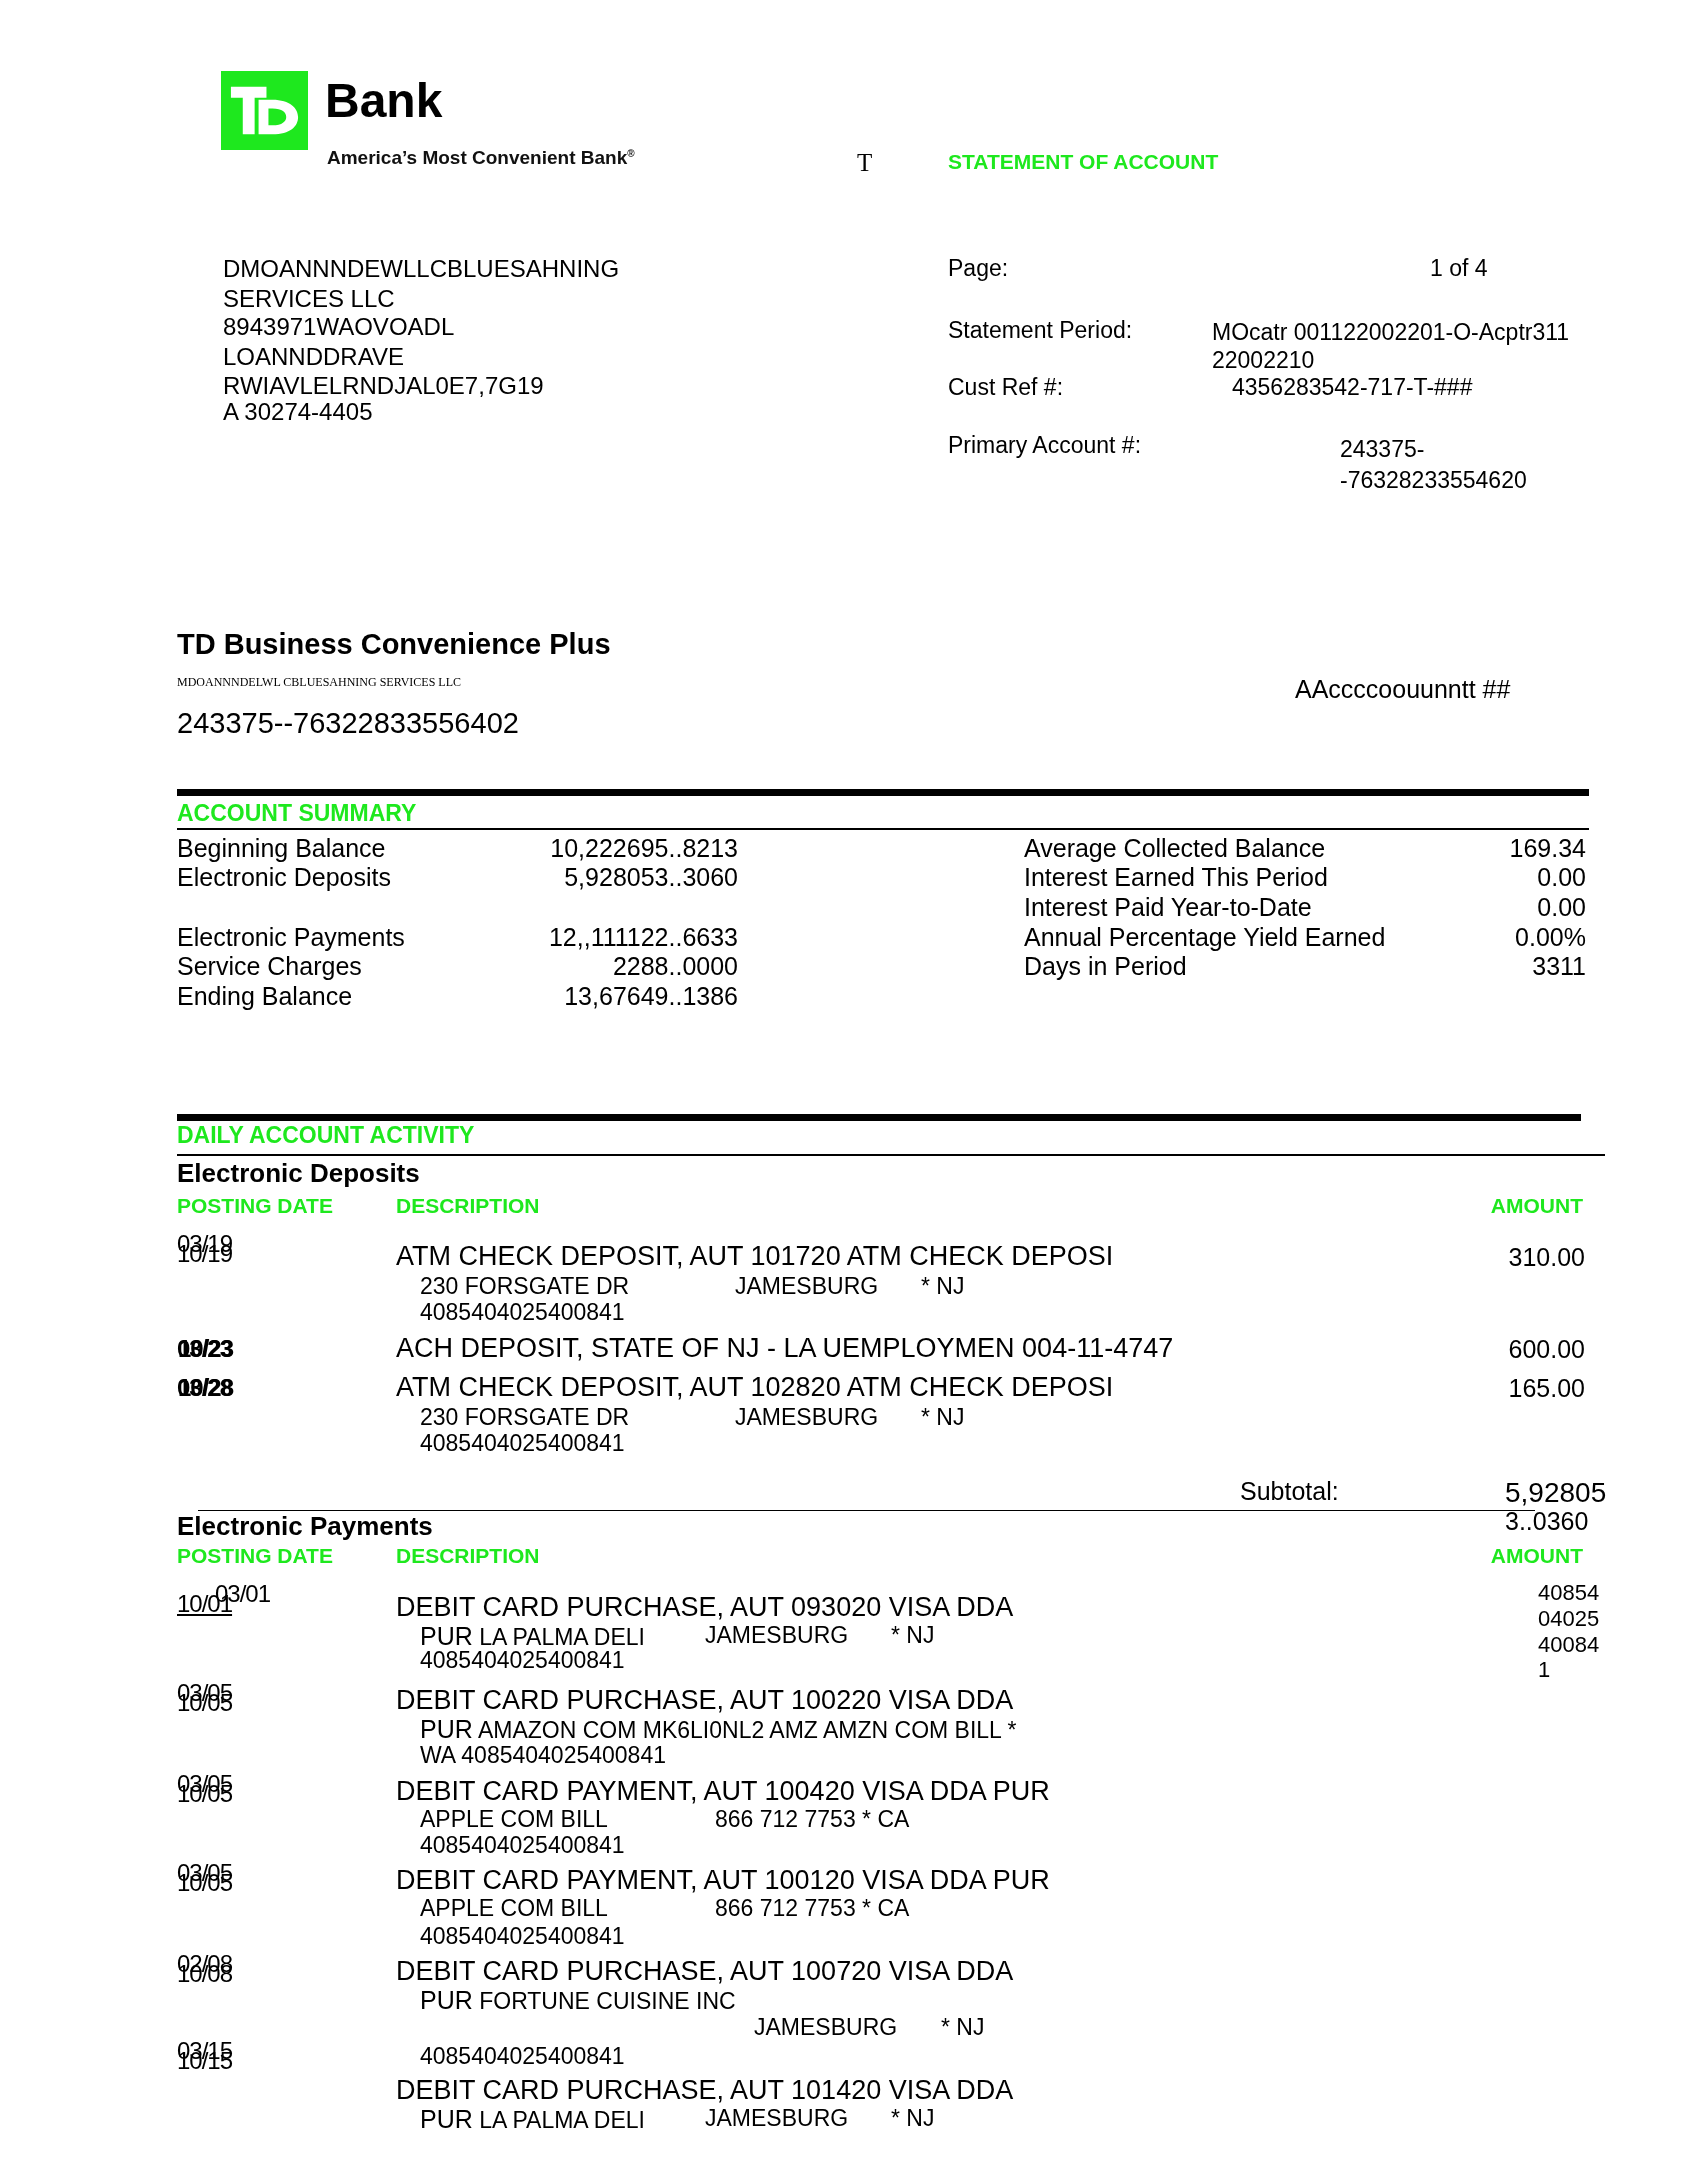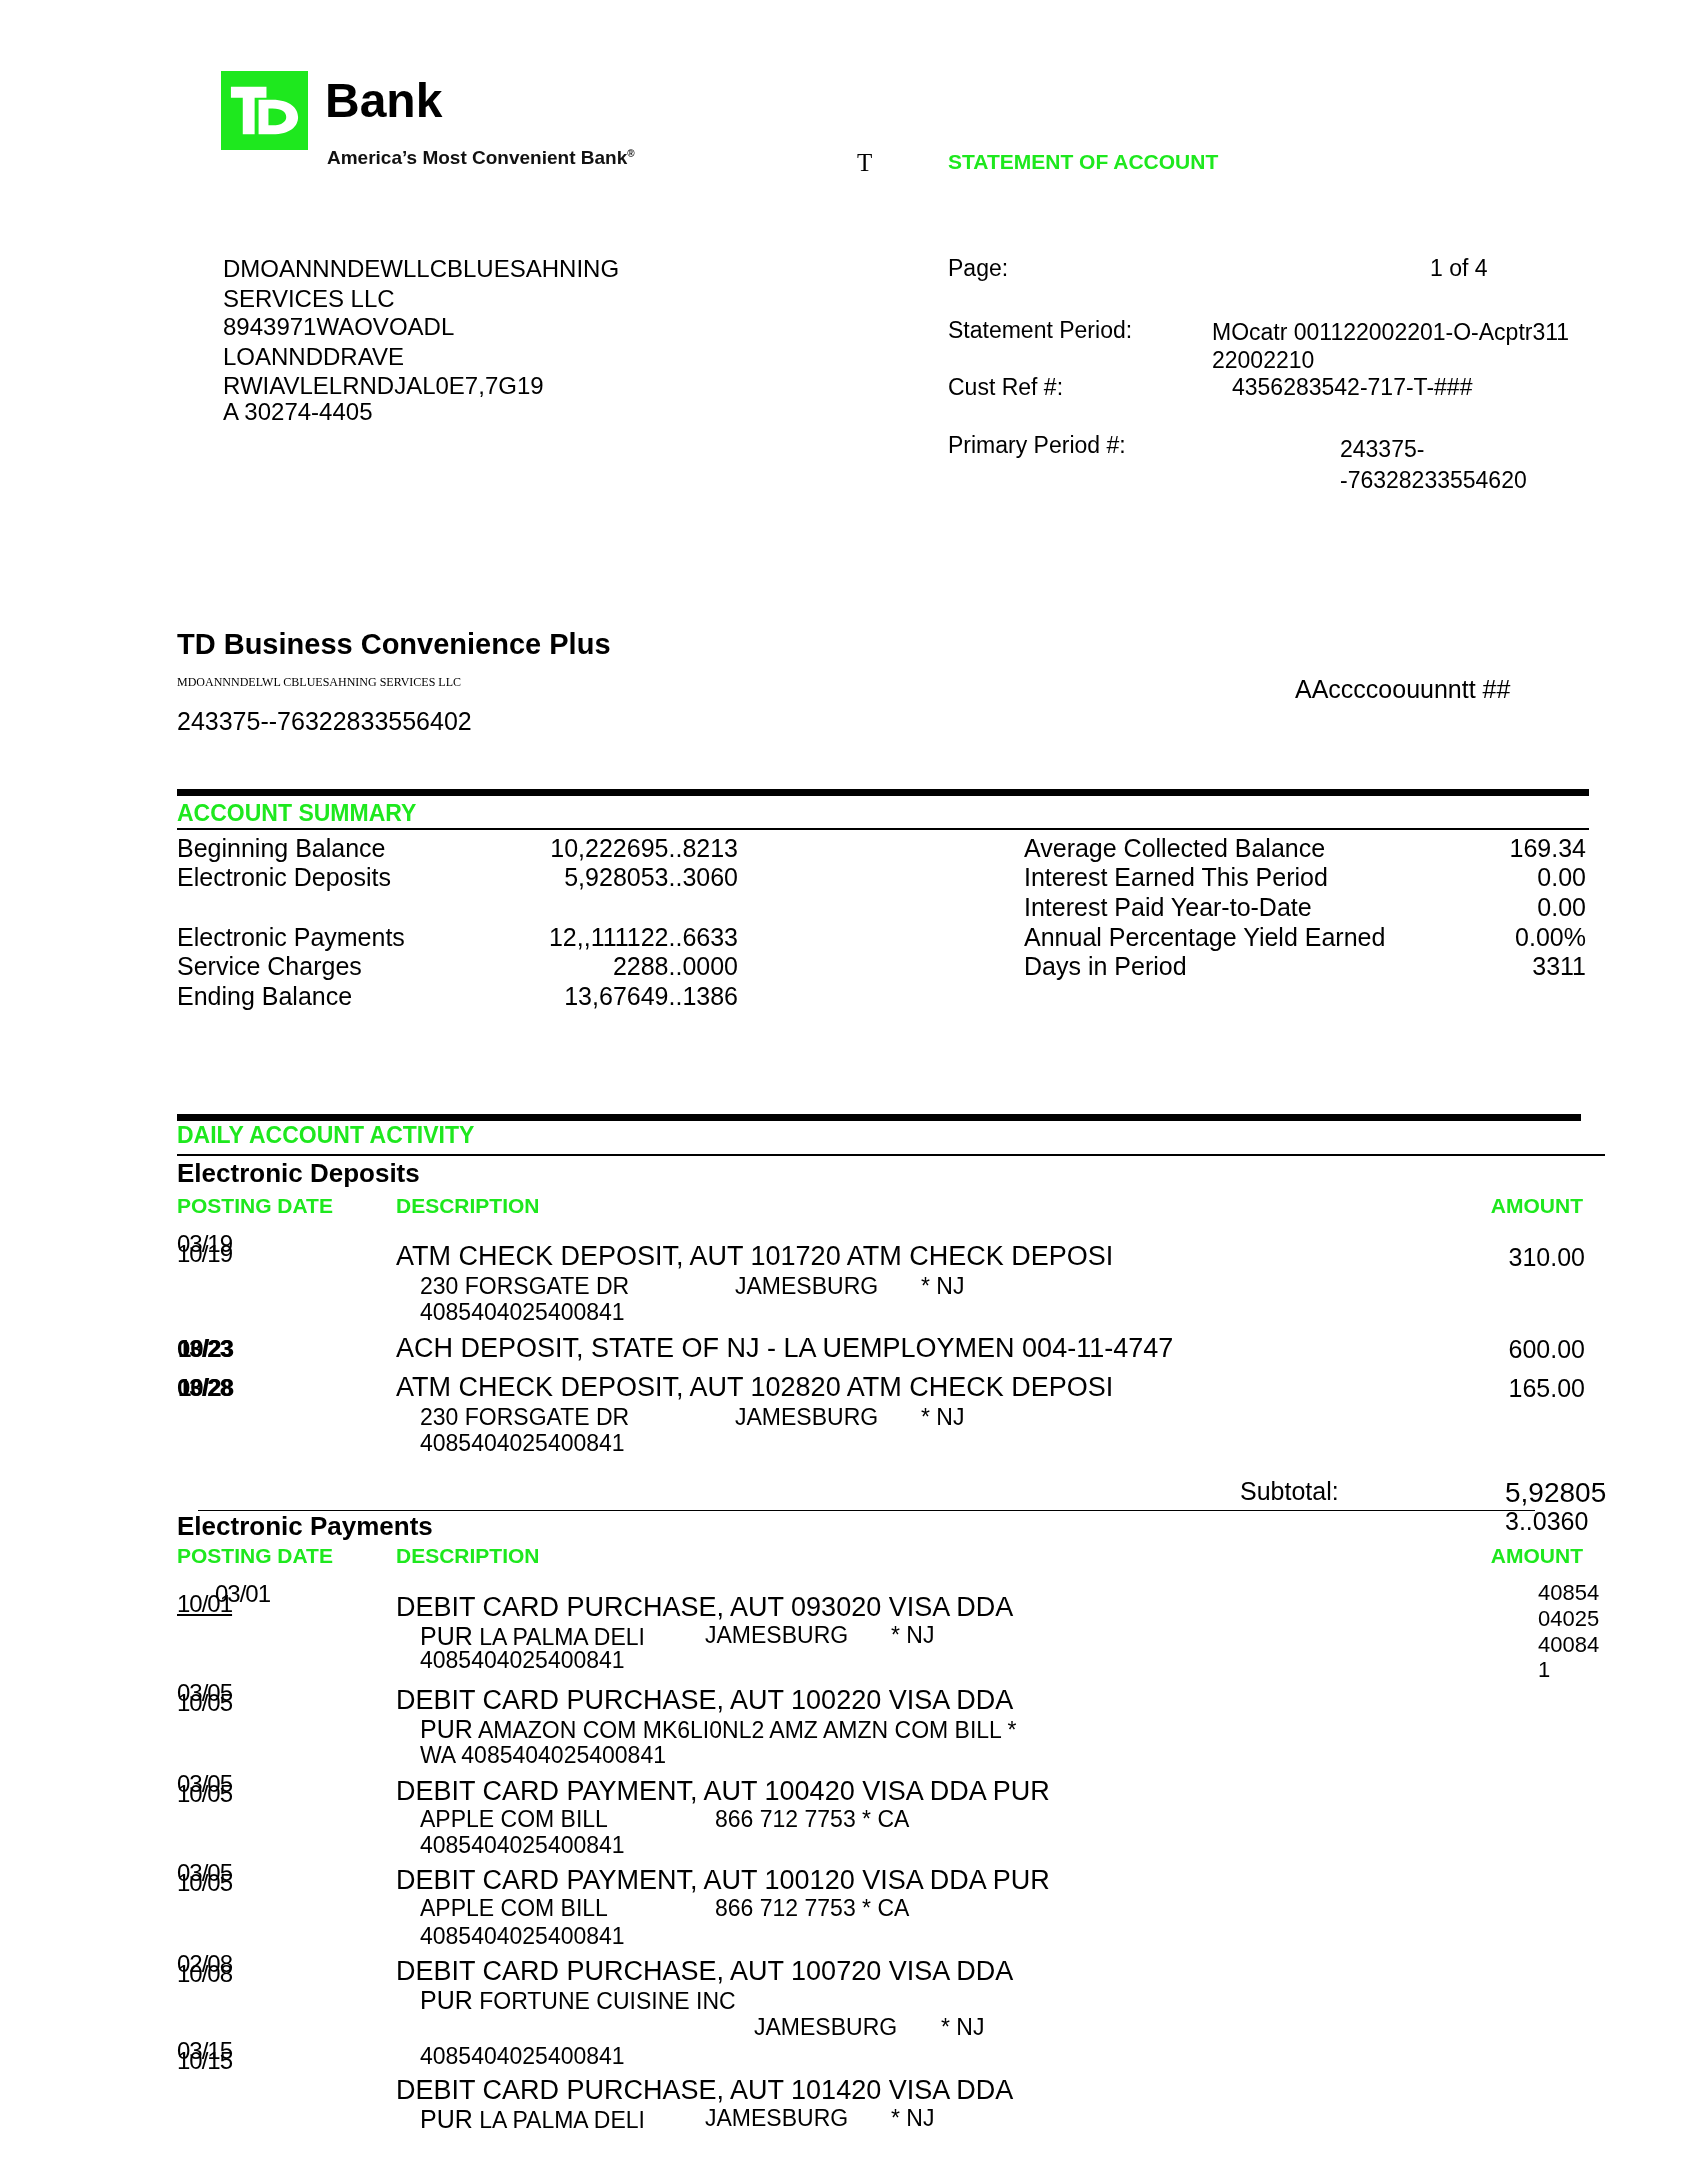--- a/index.html
+++ b/index.html
@@ -12,21 +12,21 @@
   .bank-word { left:325px; top:73px; font-size:48px; font-weight:bold; letter-spacing:0px; }
   .tagline { left:327px; top:147px; font-size:19px; font-weight:bold; color:#111; }
   .tagline sup { font-size:10px; }
   .serif-t { left:857px; top:149px; font-family:"Liberation Serif", serif; font-size:25px; }
   .stmt-title { left:948px; top:150px; font-size:21px; font-weight:bold; }
   .addr { left:223px; font-size:24px; line-height:1; }
   .hdr-label { left:948px; font-size:23px; }
   .hdr-val { font-size:23px; }
   .product { left:177px; top:628px; font-size:29px; font-weight:bold; }
   .acct-name { left:177px; top:675px; font-family:"Liberation Serif", serif; font-size:12px; }
-  .acct-num { left:177px; top:707px; font-size:25px; }
+  .acct-num { left:177px; top:707px; font-size:29px; }
   .acct-hash { left:1295px; top:675px; font-size:25px; }
   .rule-thick { position:absolute; background:#000; height:7px; }
   .rule-thin { position:absolute; background:#000; height:2px; }
   .sec-title { font-size:23px; font-weight:bold; }
   .sum-label { font-size:25px; }
   .sum-val { font-size:25px; text-align:right; }
   .sub-title { font-size:26px; font-weight:bold; }
   .col-hdr { font-size:21px; font-weight:bold; }
   .tx-date { font-size:24px; letter-spacing:-1px; }
   .tx-line1 { font-size:27px; }
@@ -68,21 +68,21 @@
   <div class="abs hdr-label" style="top:255px;">Page:</div>
   <div class="abs hdr-val" style="left:1430px; top:255px;">1 of 4</div>
 
   <div class="abs hdr-label" style="top:317px;">Statement Period:</div>
   <div class="abs hdr-val" style="left:1212px; top:319px;">MOcatr 001122002201-O-Acptr311</div>
   <div class="abs hdr-val" style="left:1212px; top:347px;">22002210</div>
 
   <div class="abs hdr-label" style="top:374px;">Cust Ref #:</div>
   <div class="abs hdr-val" style="left:1232px; top:374px;">4356283542-717-T-###</div>
 
-  <div class="abs hdr-label" style="top:432px;">Primary Period #:</div>
+  <div class="abs hdr-label" style="top:432px;">Primary Account #:</div>
   <div class="abs hdr-val" style="left:1340px; top:436px;">243375-</div>
   <div class="abs hdr-val" style="left:1340px; top:467px;">-76328233554620</div>
 </div>
 
 <div class="abs product">TD Business Convenience Plus</div>
 <div class="abs acct-name">MDOANNNDELWL CBLUESAHNING SERVICES LLC</div>
 <div class="abs acct-num">243375--76322833556402</div>
 <div class="abs acct-hash">AAccccoouunntt ##</div>
 
 <div class="rule-thick" style="left:177px; top:789px; width:1412px;"></div>

